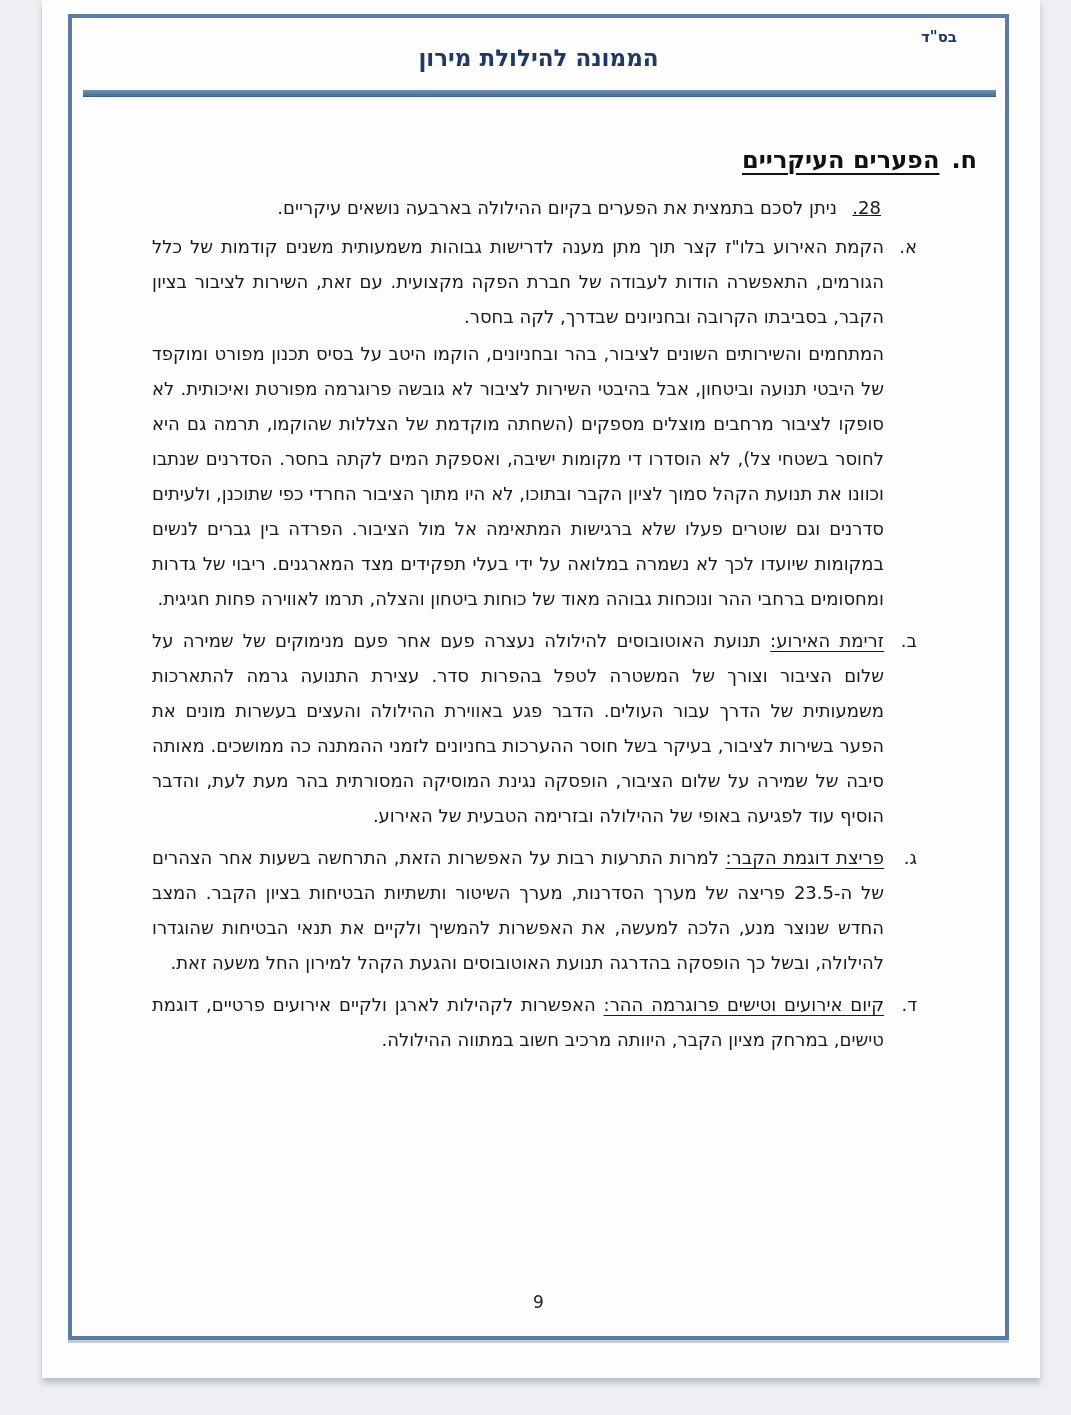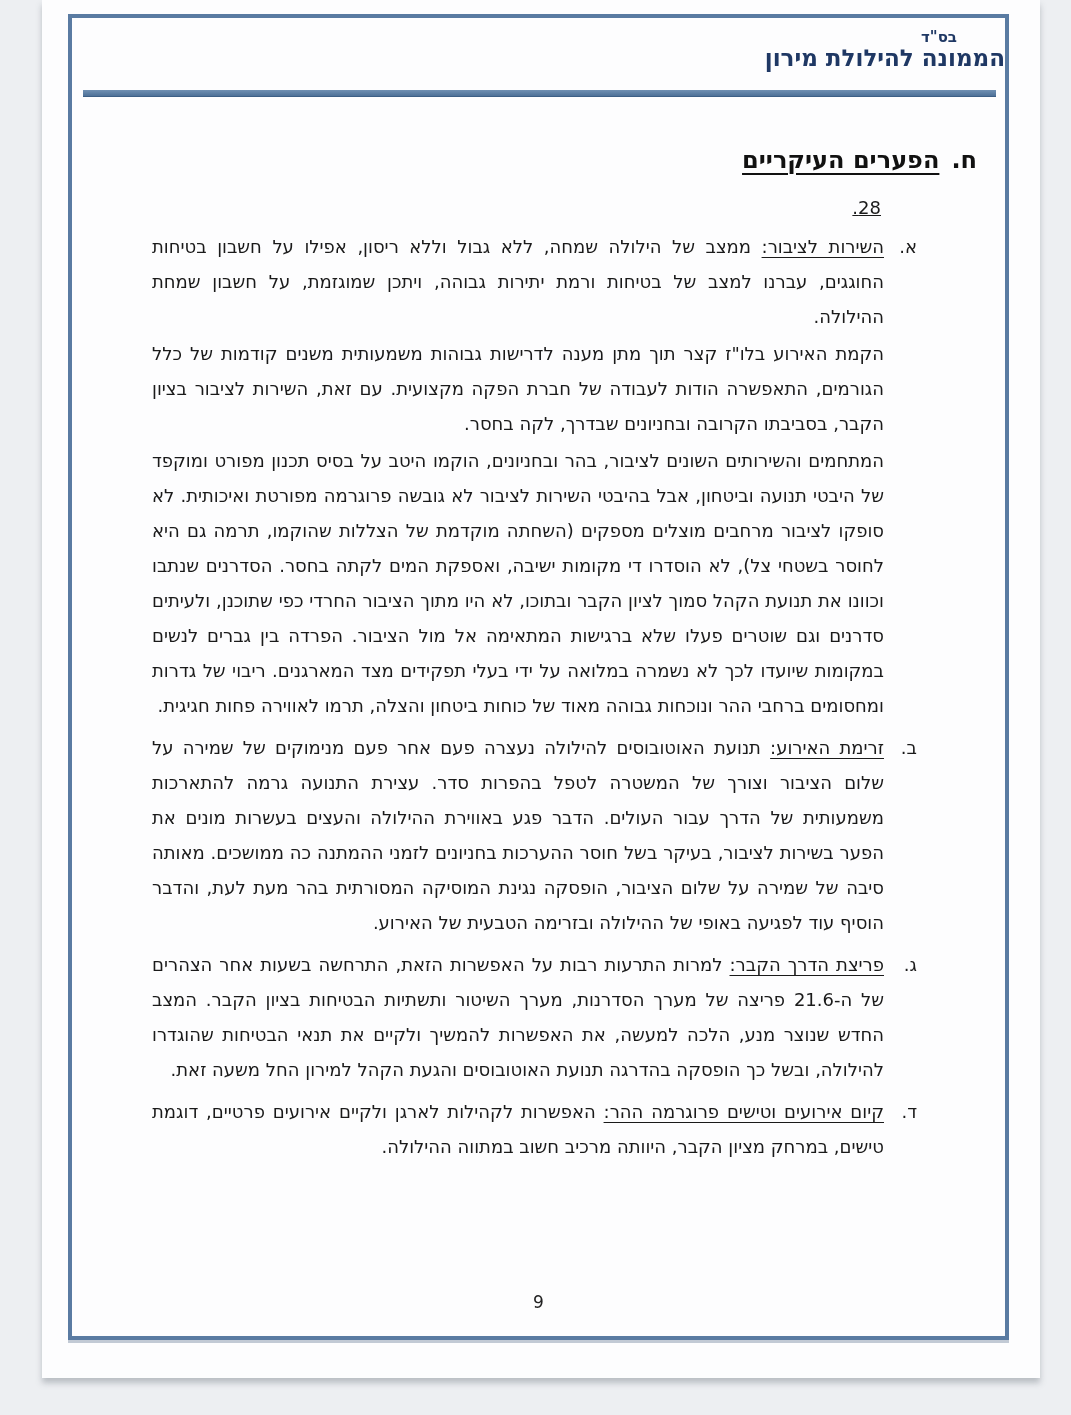--- a/index.html
+++ b/index.html
@@ -27,21 +27,21 @@
   }
   .bsd {
     position: absolute;
     top: 10px; right: 48px;
     font-size: 15px; font-weight: bold;
     color: var(--title-color, #1f3864);
     direction: rtl;
   }
   .doc-title {
     margin-top: 27px;
-    text-align: right;
+    text-align: center;
     font-size: 23px; font-weight: bold;
     color: var(--title-color, #1f3864);
     direction: rtl;
   }
   .title-bar {
     position: absolute;
     top: 72px; left: 11px; right: 9px; height: 7px;
     background: linear-gradient(#7090b3, var(--bar-color, #4e7198));
     border-bottom: 1px solid #3d5f86;
   }
@@ -99,44 +99,44 @@
     <div class="doc-title">הממונה להילולת מירון</div>
 
     <div class="title-bar"></div>
 
     <div class="content">
 
       <h2 class="section-heading"><span class="sec-num">ח.</span><span class="sec-title">הפערים העיקריים</span></h2>
 
       <div class="intro-item">
         <span class="marker">28.</span>
+        <span>ניתן לסכם בתמצית את הפערים בקיום ההילולה בארבעה נושאים עיקריים.</span>
       </div>
 
       <div class="list">
 
         <div class="item">
           <span class="marker">א.</span>
           <div class="item-body">
-            <p><span class="lead-in">השירות לציבור:</span> <span>ממצב של הילולה שמחה, ללא גבול וללא ריסון, אפילו על חשבון בטיחות החוגגים, עברנו למצב של בטיחות ורמת יתירות גבוהה, ויתכן שמוגזמת, על חשבון שמחת ההילולה.</span></p>
             <p>הקמת האירוע בלו"ז קצר תוך מתן מענה לדרישות גבוהות משמעותית משנים קודמות של כלל הגורמים, התאפשרה הודות לעבודה של חברת הפקה מקצועית. עם זאת, השירות לציבור בציון הקבר, בסביבתו הקרובה ובחניונים שבדרך, לקה בחסר.</p>
             <p>המתחמים והשירותים השונים לציבור, בהר ובחניונים, הוקמו היטב על בסיס תכנון מפורט ומוקפד של היבטי תנועה וביטחון, אבל בהיבטי השירות לציבור לא גובשה פרוגרמה מפורטת ואיכותית. לא סופקו לציבור מרחבים מוצלים מספקים (השחתה מוקדמת של הצללות שהוקמו, תרמה גם היא לחוסר בשטחי צל), לא הוסדרו די מקומות ישיבה, ואספקת המים לקתה בחסר. הסדרנים שנתבו וכוונו את תנועת הקהל סמוך לציון הקבר ובתוכו, לא היו מתוך הציבור החרדי כפי שתוכנן, ולעיתים סדרנים וגם שוטרים פעלו שלא ברגישות המתאימה אל מול הציבור. הפרדה בין גברים לנשים במקומות שיועדו לכך לא נשמרה במלואה על ידי בעלי תפקידים מצד המארגנים. ריבוי של גדרות ומחסומים ברחבי ההר ונוכחות גבוהה מאוד של כוחות ביטחון והצלה, תרמו לאווירה פחות חגיגית.</p>
           </div>
         </div>
 
         <div class="item">
           <span class="marker">ב.</span>
           <div class="item-body">
             <p><span class="lead-in">זרימת האירוע:</span> <span>תנועת האוטובוסים להילולה נעצרה פעם אחר פעם מנימוקים של שמירה על שלום הציבור וצורך של המשטרה לטפל בהפרות סדר. עצירת התנועה גרמה להתארכות משמעותית של הדרך עבור העולים. הדבר פגע באווירת ההילולה והעצים בעשרות מונים את הפער בשירות לציבור, בעיקר בשל חוסר ההערכות בחניונים לזמני ההמתנה כה ממושכים. מאותה סיבה של שמירה על שלום הציבור, הופסקה נגינת המוסיקה המסורתית בהר מעת לעת, והדבר הוסיף עוד לפגיעה באופי של ההילולה ובזרימה הטבעית של האירוע.</span></p>
           </div>
         </div>
 
         <div class="item">
           <span class="marker">ג.</span>
           <div class="item-body">
-            <p><span class="lead-in">פריצת הדרך הקבר:</span> <span>למרות התרעות רבות על האפשרות הזאת, התרחשה בשעות אחר הצהרים של ה-21.6 פריצה של מערך הסדרנות, מערך השיטור ותשתיות הבטיחות בציון הקבר. המצב החדש שנוצר מנע, הלכה למעשה, את האפשרות להמשיך ולקיים את תנאי הבטיחות שהוגדרו להילולה, ובשל כך הופסקה בהדרגה תנועת האוטובוסים והגעת הקהל למירון החל משעה זאת.</span></p>
+            <p><span class="lead-in">פריצת דוגמת הקבר:</span> <span>למרות התרעות רבות על האפשרות הזאת, התרחשה בשעות אחר הצהרים של ה-23.5 פריצה של מערך הסדרנות, מערך השיטור ותשתיות הבטיחות בציון הקבר. המצב החדש שנוצר מנע, הלכה למעשה, את האפשרות להמשיך ולקיים את תנאי הבטיחות שהוגדרו להילולה, ובשל כך הופסקה בהדרגה תנועת האוטובוסים והגעת הקהל למירון החל משעה זאת.</span></p>
           </div>
         </div>
 
         <div class="item">
           <span class="marker">ד.</span>
           <div class="item-body">
             <p><span class="lead-in">קיום אירועים וטישים פרוגרמה ההר:</span> <span>האפשרות לקהילות לארגן ולקיים אירועים פרטיים, דוגמת טישים, במרחק מציון הקבר, היוותה מרכיב חשוב במתווה ההילולה.</span></p>
           </div>
         </div>
 

